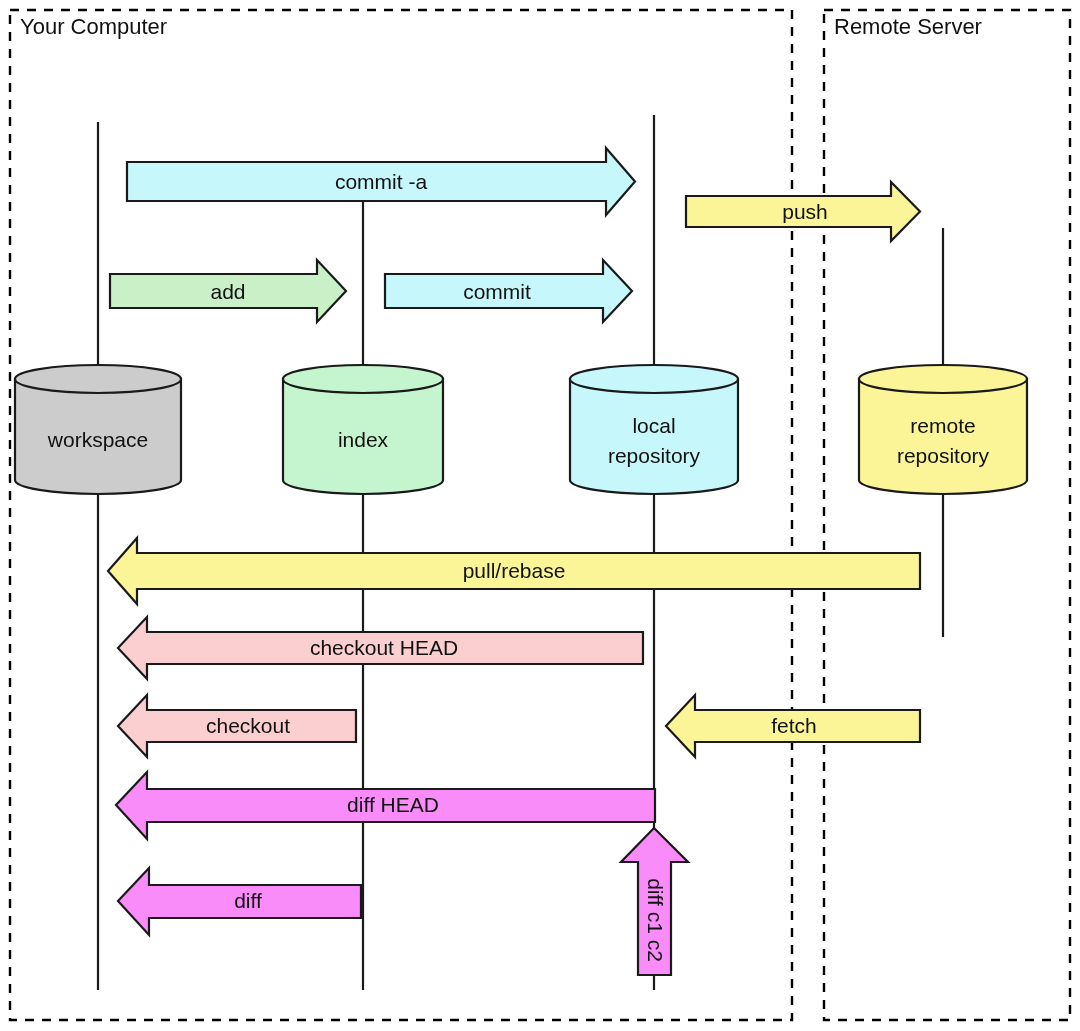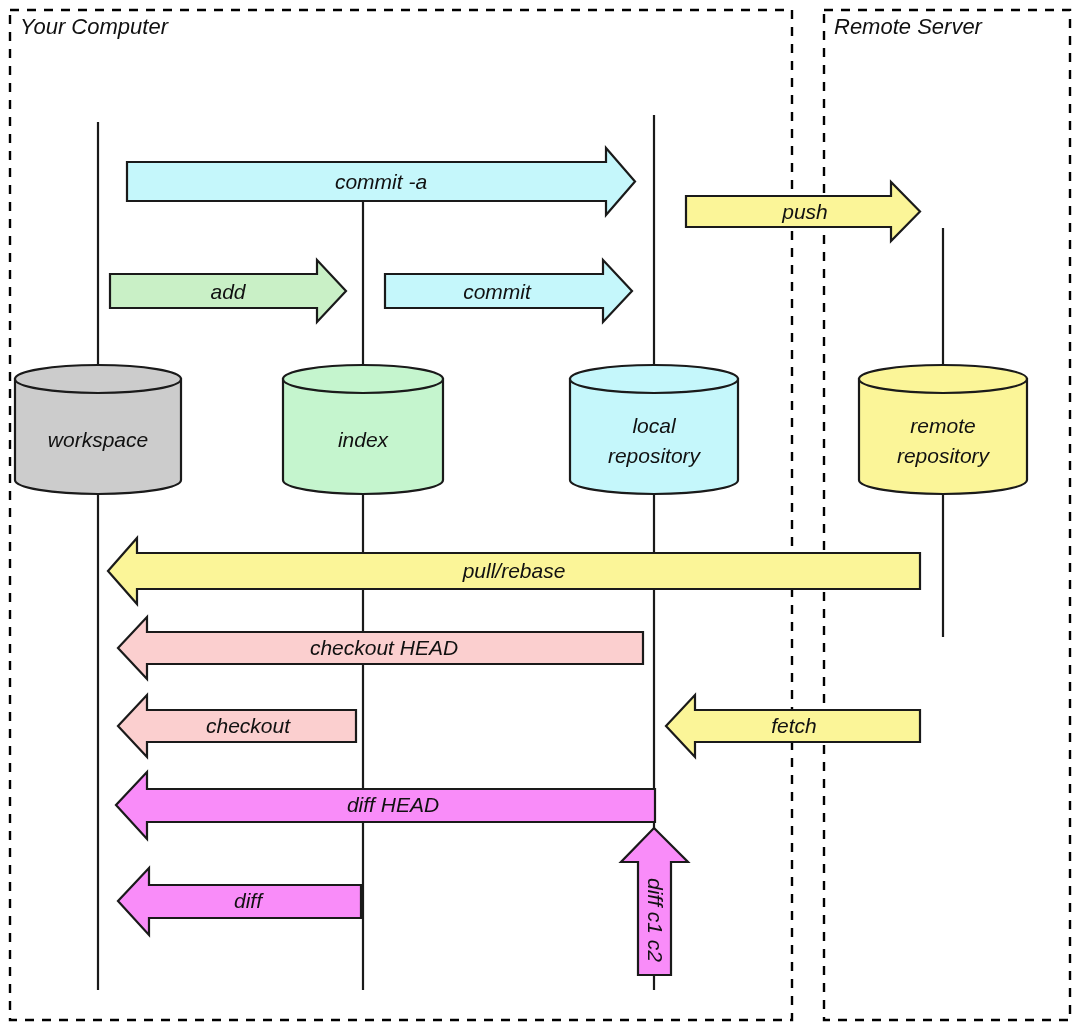--- a/index.html
+++ b/index.html
@@ -10,21 +10,20 @@
   body {
     width: 1080px;
     height: 1031px;
     font-family: "Liberation Sans", sans-serif;
     overflow: hidden;
   }
   #diagram-root {
     position: relative;
     width: 1064px;
     height: 1031px;
-    font-style: italic;
   }
   svg#git-diagram {
     display: block;
     width: 1080px;
     height: 1031px;
   }
   .zone-border {
     fill: none;
     stroke: #000000;
     stroke-width: 2.4;

